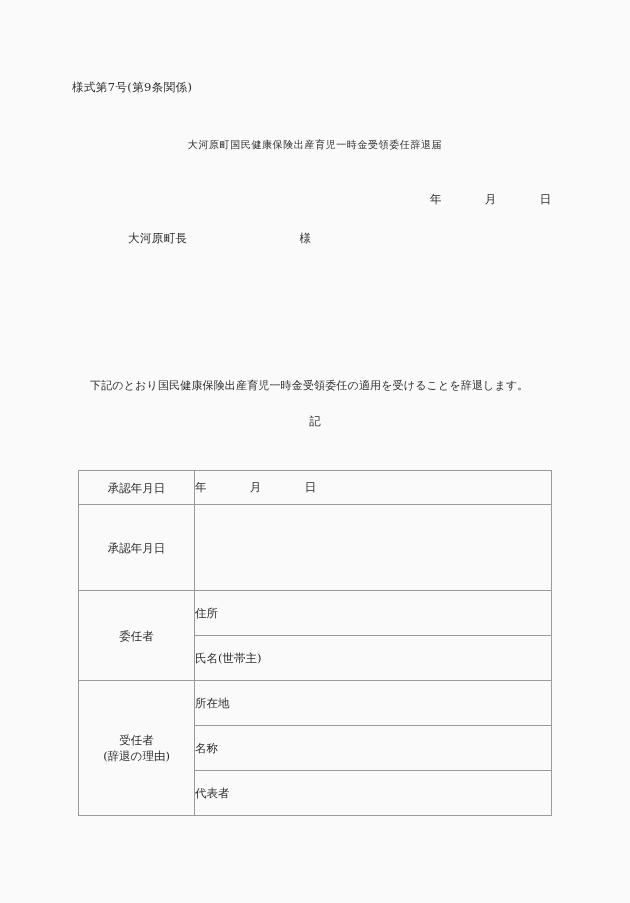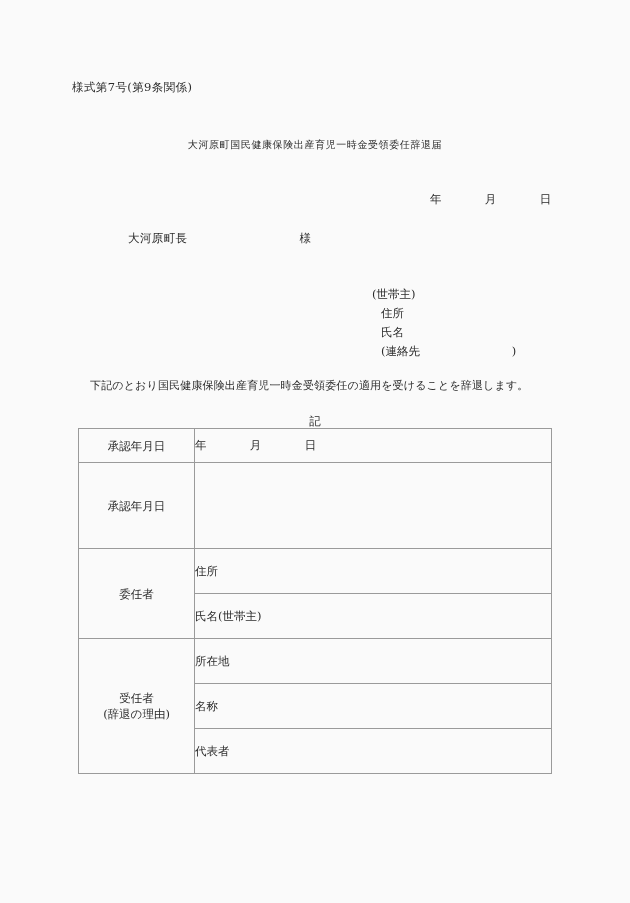--- a/index.html
+++ b/index.html
@@ -114,21 +114,21 @@
     right: 0;
     top: 414px;
     text-align: center;
     font-size: 11.5px;
   }
 
   
   .form-table {
     position: absolute;
     left: 78px;
-    top: 428px;
+    top: 470px;
     width: 474px;
     border-collapse: collapse;
     table-layout: fixed;
   }
   .form-table td {
     border: 1px solid #9a9a9a;
     font-size: 11.5px;
     color: #2b2b2b;
     padding: 0;
     vertical-align: middle;
@@ -172,35 +172,20 @@
     <span class="seg">月</span>
     <span class="gap"></span>
     <span class="seg">日</span>
   </div>
 
   <div class="addressee">
     <span>大河原町長</span>
     <span class="honorific">様</span>
   </div>
 
-  <div class="applicant-block">
-    <div class="row">
-      <span>(世帯主)</span>
-    </div>
-    <div class="row">
-      <span class="indent">住所</span>
-    </div>
-    <div class="row">
-      <span class="indent">氏名</span>
-    </div>
-    <div class="row">
-      <span class="indent">(連絡先</span>
-      <span class="contact-close">)</span>
-    </div>
-  </div>
 
   <div class="statement">下記のとおり国民健康保険出産育児一時金受領委任の適用を受けることを辞退します。</div>
 
   <div class="ki-marker">記</div>
 
   <table class="form-table">
     <tbody>
 
       <tr class="r-approval">
         <td class="col-label">

